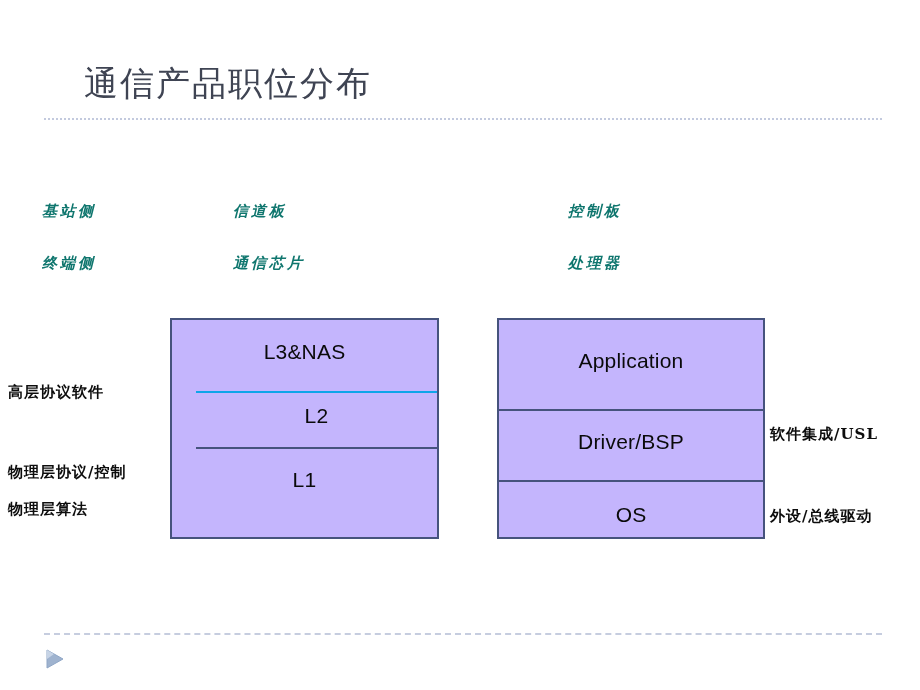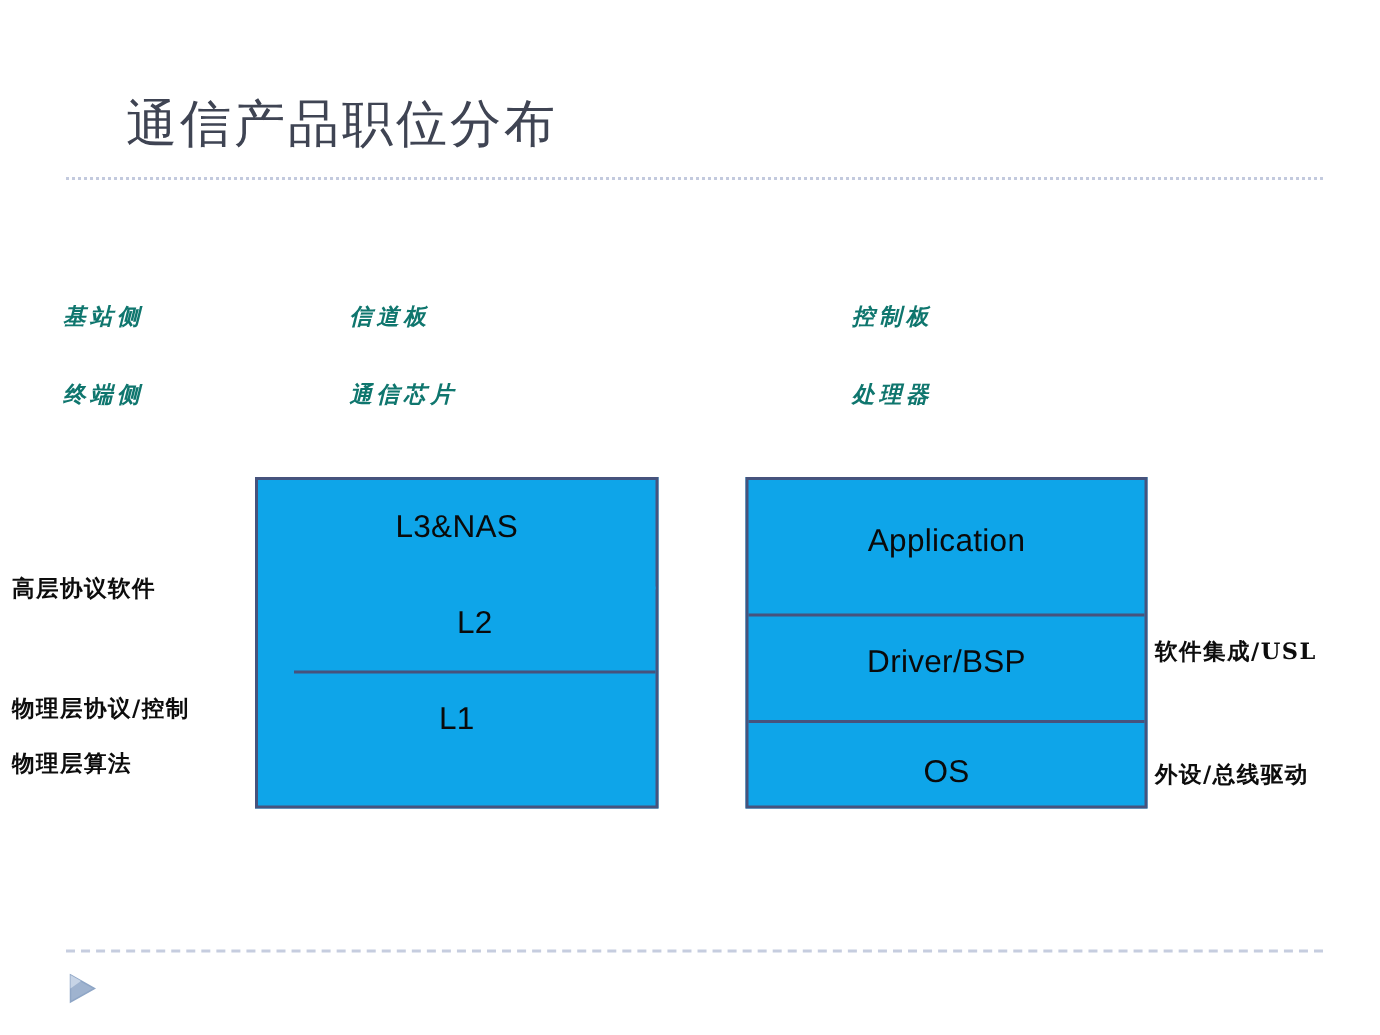--- a/index.html
+++ b/index.html
@@ -62,21 +62,21 @@
   .col-b { left: 233px; }
   .col-c { left: 568px; }
 
   .row-1 { top: 201px; }
   .row-2 { top: 253px; }
 
   
   .stack {
     position: absolute;
     border: 2px solid #46537d;
-    background: #0ea5e9;
+    background: #c4b5fd;
     box-sizing: border-box;
   }
 
   .stack-left  { left: 170px; top: 318px; width: 269px; height: 221px; }
   .stack-right { left: 497px; top: 318px; width: 268px; height: 221px; }
 
   .stack-row {
     position: relative;
     box-sizing: border-box;
     display: flex;

